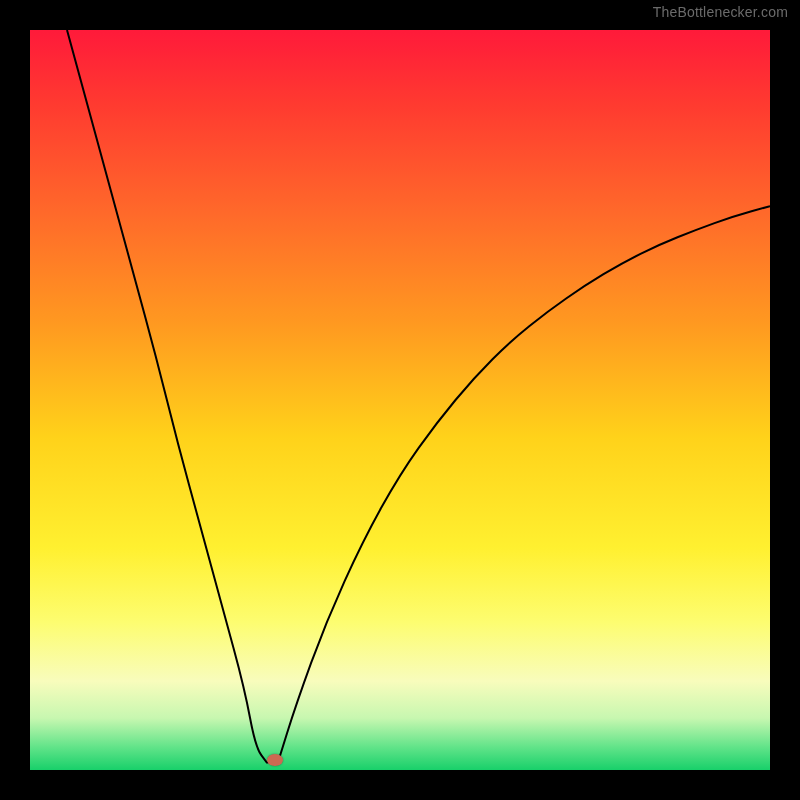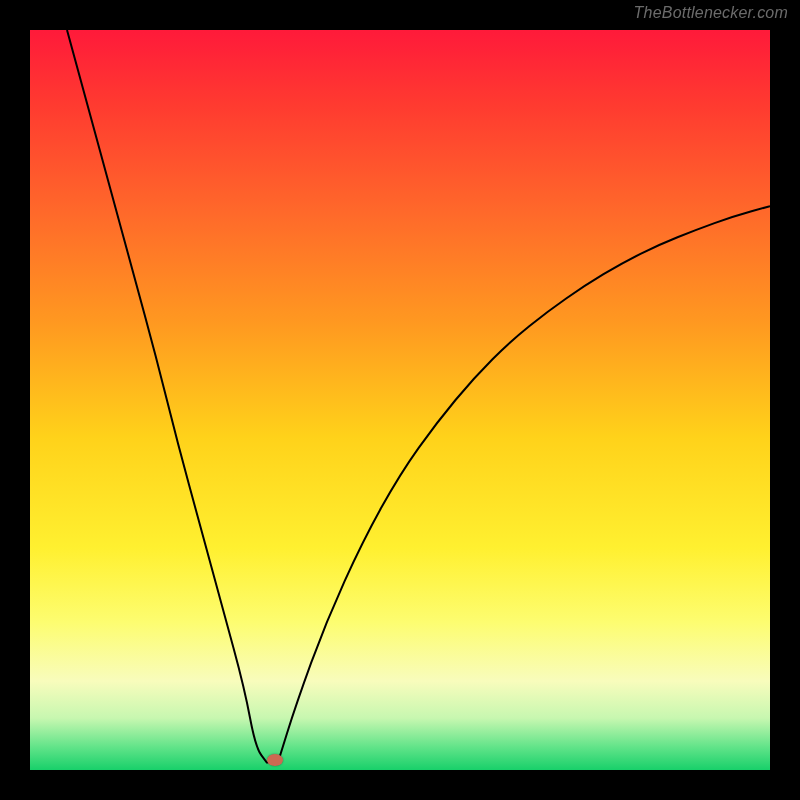--- a/index.html
+++ b/index.html
@@ -41,25 +41,24 @@
     top: 30px;
     width: 740px;
     height: 740px;
     pointer-events: none;
   }
   .watermark {
     position: absolute;
     top: 4px;
     right: 12px;
     font-family: Arial, Helvetica, sans-serif;
-    font-size: 16px;
+    font-size: 14px;
     color: #6b6b6b;
     letter-spacing: 0.2px;
     user-select: none;
-    font-style: italic;
   }
   .dot {
     position: absolute;
     width: 16px;
     height: 12px;
     border-radius: 50% / 50%;
     background: #cc6a52;
     box-shadow: 0 0 2px rgba(0,0,0,0.4);
     transform: translate(-50%, -50%);
   }

